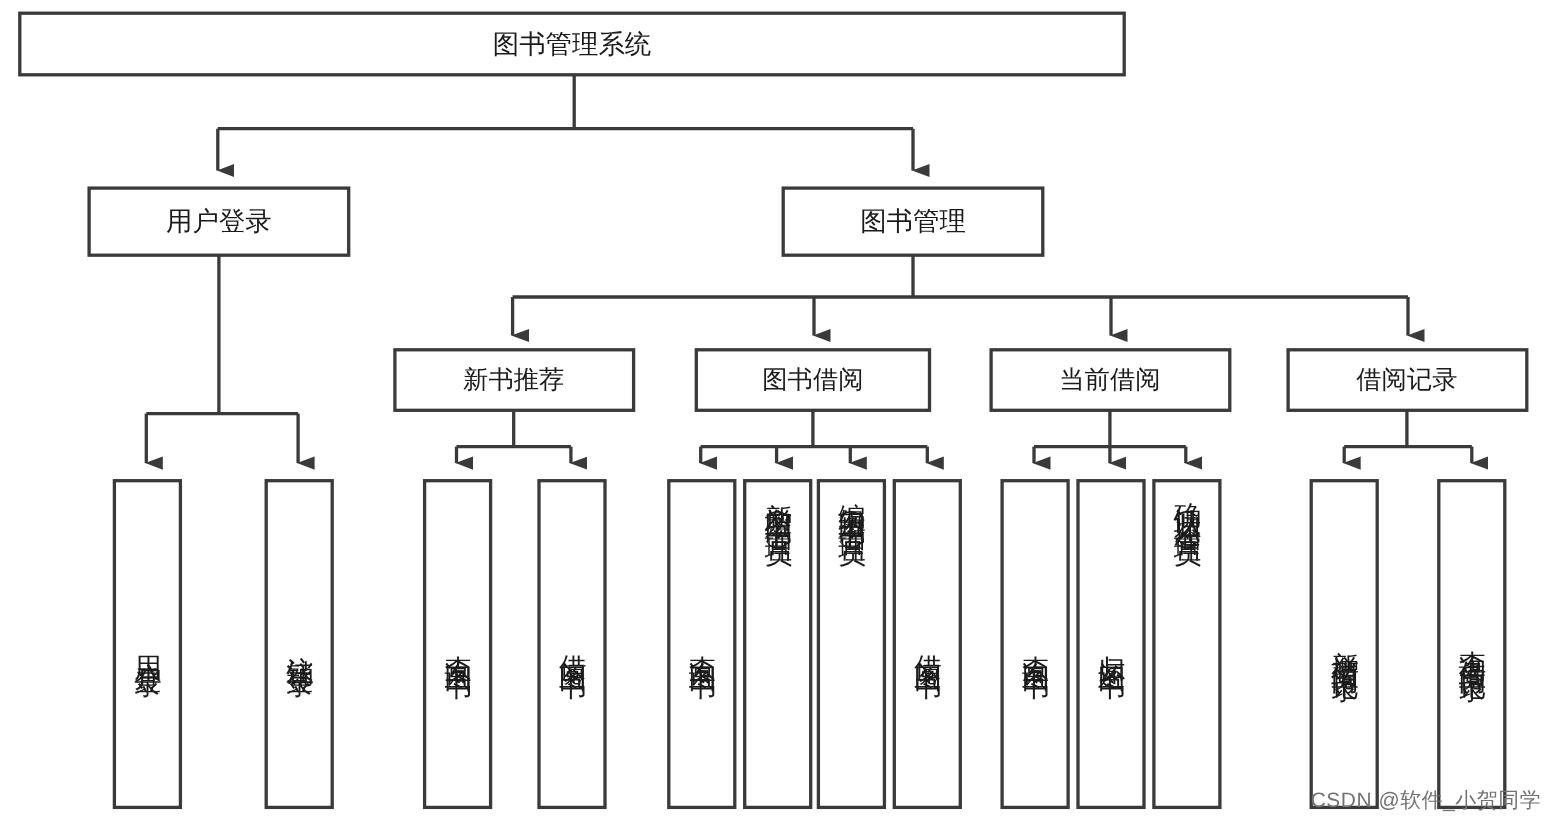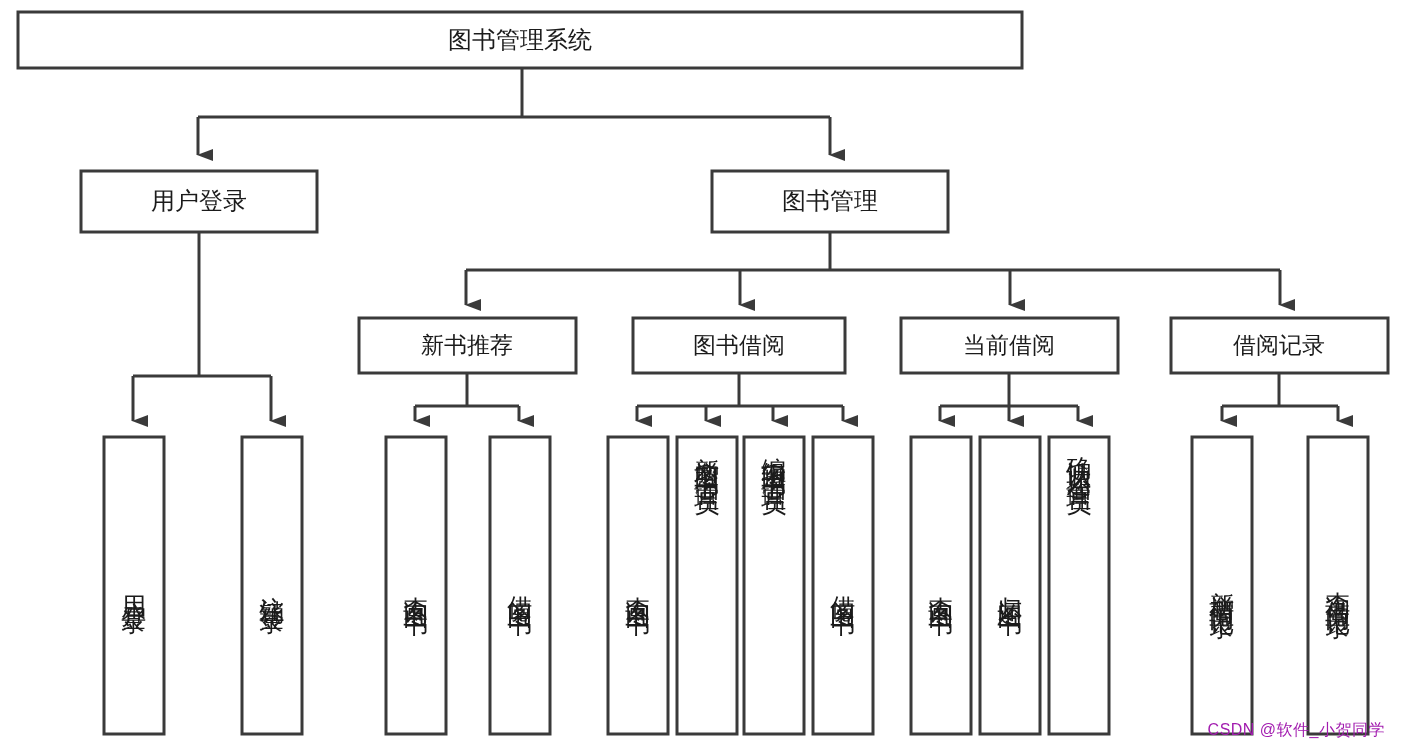--- a/index.html
+++ b/index.html
@@ -64,25 +64,25 @@
     text-orientation: upright;
     font-family: "Liberation Sans", "DejaVu Sans", sans-serif;
     font-size: 25px;
     line-height: 1.05;
     color: #1b1b1b;
     letter-spacing: 5px;
     white-space: nowrap;
   }
   .watermark {
     position: absolute;
-    right: 20px;
+    right: 4px;
     bottom: 6px;
     font-family: "Liberation Sans", "DejaVu Sans", sans-serif;
-    font-size: 16px;
-    color: #a21caf;
+    font-size: 19px;
+    color: #737373;
     letter-spacing: 0.5px;
     white-space: nowrap;
   }
 </style>
 </head>
 <body>
 
 <div id="diagram-root">
 
   <svg class="flow" viewBox="0 0 1405 747">

